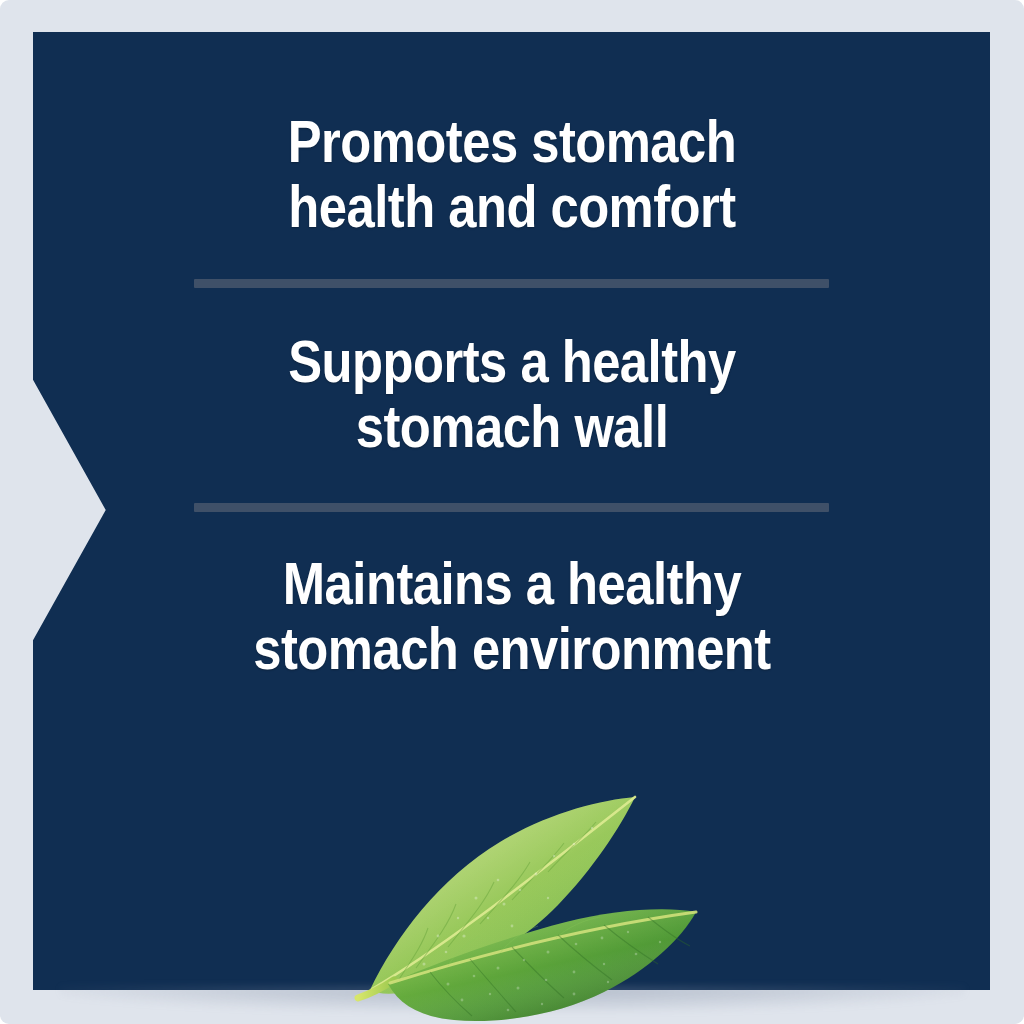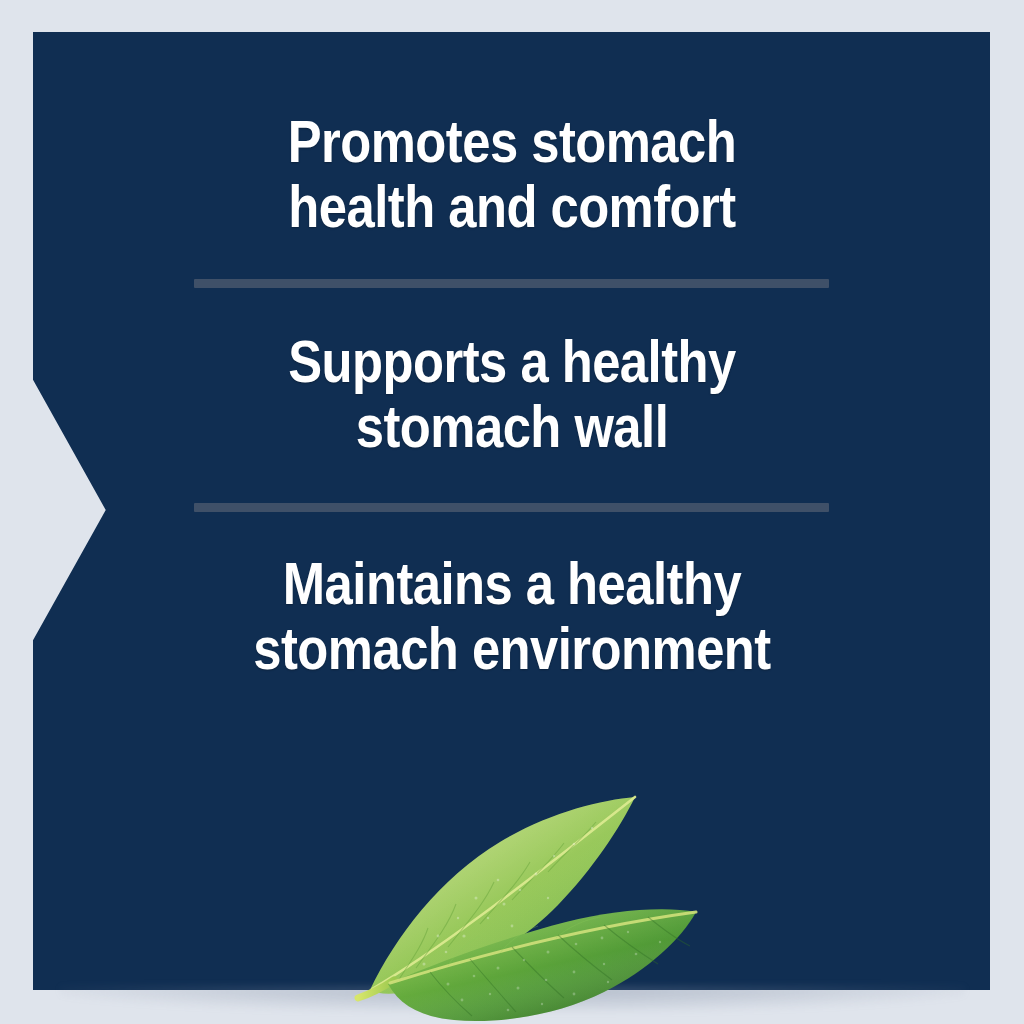--- a/index.html
+++ b/index.html
@@ -8,20 +8,21 @@
   html, body {
     width:1024px; height:1024px;
     overflow:hidden;
     font-family:"Liberation Sans", sans-serif;
   }
 
   #stage {
     position:relative;
     width:1024px; height:1024px;
     background:#dfe4ec;
+    border-radius:9px;
   }
 
   
   #panel {
     position:absolute;
     left:33px; top:32px;
     width:957px; height:958px;
     background:#102e52;
     
     -webkit-clip-path: polygon(

